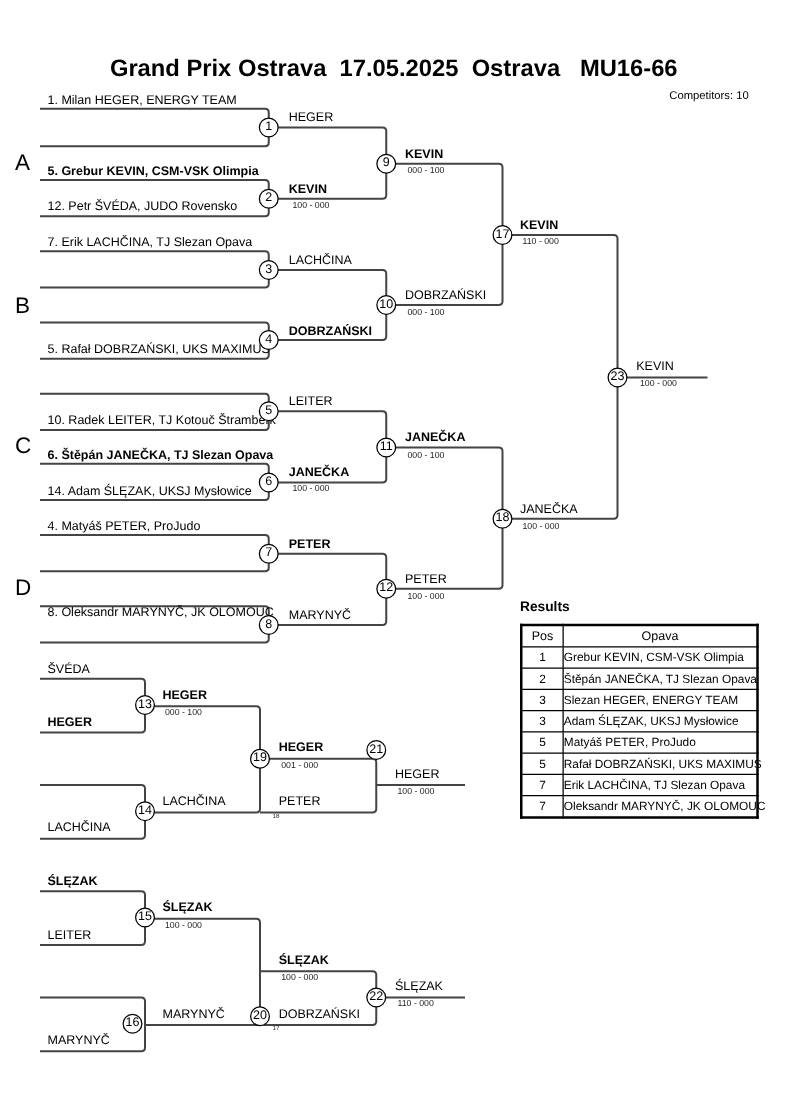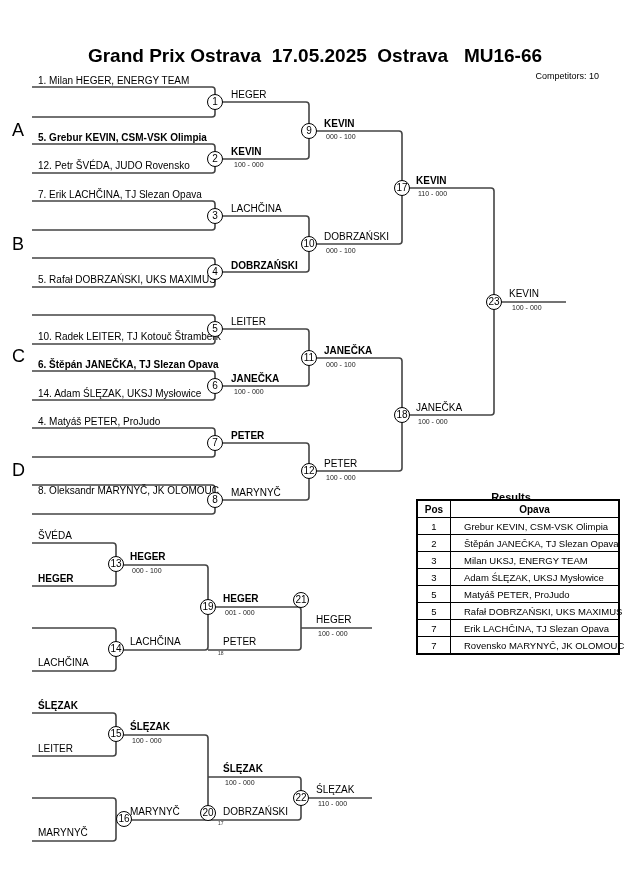--- a/index.html
+++ b/index.html
@@ -6,26 +6,26 @@
   body { width:630px; height:891px; position:relative; overflow:hidden; font-family:"Liberation Sans", sans-serif; color:#000; }
   #canvas { position:absolute; left:0; top:0; width:630px; height:891px; }
   .title { position:absolute; left:0; top:45px; width:630px; text-align:center; font-size:19px; font-weight:bold; white-space:pre; }
   .competitors { position:absolute; right:31px; top:71px; font-size:9px; }
   .t { position:absolute; font-size:10px; white-space:nowrap; line-height:11px; }
   .b { font-weight:bold; }
   .score { position:absolute; font-size:7px; white-space:nowrap; color:#222; line-height:8px; }
   .tiny { position:absolute; font-size:5px; color:#333; line-height:6px; }
   .pool { position:absolute; font-size:18px; line-height:18px; }
   .circle { position:absolute; width:16px; height:16px; margin-left:-8px; margin-top:-8px; border:1px solid #000; border-radius:50%; background:#fff; box-sizing:border-box; font-size:10px; line-height:14px; text-align:center; }
-  .results-title { position:absolute; left:416px; top:480px; width:190px; text-align:center; font-size:11px; font-weight:bold;margin-top:11px; }
+  .results-title { position:absolute; left:416px; top:480px; width:190px; text-align:left; font-size:11px; font-weight:bold; }
   table.results { position:absolute; left:416px; top:499px; border-collapse:collapse; font-size:9.5px; }
   table.results td, table.results th { border:1px solid #000; height:16px; padding:0; }
-  table.results th { font-weight:bold; font-size:10px; }
+  table.results th { font-weight:normal; font-size:10px; }
   table.results td.pos { width:32px; text-align:center; }
-  table.results td.name { width:154px; padding-left:13px; white-space:nowrap; overflow:visible; max-width:154px; }
+  table.results td.name { width:154px; padding-left:0; white-space:nowrap; overflow:visible; max-width:154px; }
   table.results { border:2px solid #000; }
 </style>
 </head>
 <body>
 
 <div id="canvas">
   <svg id="lines" width="630" height="891" style="position:absolute;left:0;top:0;">
       <path d="M32,87 H212 Q215,87 215,90 V114 Q215,117 212,117 H32" fill="none" stroke="#444" stroke-width="1.6"></path>
       <path d="M32,144 H212 Q215,144 215,147 V170 Q215,173 212,173 H32" fill="none" stroke="#444" stroke-width="1.6"></path>
       <path d="M32,201 H212 Q215,201 215,204 V227 Q215,230 212,230 H32" fill="none" stroke="#444" stroke-width="1.6"></path>
@@ -141,21 +141,21 @@
   <div class="circle" style="left:309px;top:471px;">12</div>
   <div class="circle" style="left:402px;top:188px;">17</div>
   <div class="circle" style="left:402px;top:415px;">18</div>
   <div class="circle" style="left:494px;top:302px;">23</div>
 
   <div class="circle" style="left:116px;top:564px;">13</div>
   <div class="circle" style="left:116px;top:649px;">14</div>
   <div class="circle" style="left:208px;top:607px;">19</div>
   <div class="circle" style="left:301px;top:600px;">21</div>
   <div class="circle" style="left:116px;top:734px;">15</div>
-  <div class="circle" style="left:124px;top:819px;">16</div>
+  <div class="circle" style="left:106px;top:819px;">16</div>
   <div class="circle" style="left:208px;top:813px;">20</div>
   <div class="circle" style="left:301px;top:798px;">22</div>
 
   <div class="results-title">Results</div>
   <table class="results">
     <thead>
       <tr>
         <th>Pos</th>
         <th>Opava</th>
       </tr>
@@ -164,37 +164,37 @@
         <tr>
           <td class="pos">1</td>
           <td class="name">Grebur KEVIN, CSM-VSK Olimpia</td>
         </tr>
         <tr>
           <td class="pos">2</td>
           <td class="name">Štěpán JANEČKA, TJ Slezan Opava</td>
         </tr>
         <tr>
           <td class="pos">3</td>
-          <td class="name">Milan UKSJ, ENERGY TEAM</td>
+          <td class="name">Slezan HEGER, ENERGY TEAM</td>
         </tr>
         <tr>
           <td class="pos">3</td>
           <td class="name">Adam ŚLĘZAK, UKSJ Mysłowice</td>
         </tr>
         <tr>
           <td class="pos">5</td>
           <td class="name">Matyáš PETER, ProJudo</td>
         </tr>
         <tr>
           <td class="pos">5</td>
           <td class="name">Rafał DOBRZAŃSKI, UKS MAXIMUS</td>
         </tr>
         <tr>
           <td class="pos">7</td>
           <td class="name">Erik LACHČINA, TJ Slezan Opava</td>
         </tr>
         <tr>
           <td class="pos">7</td>
-          <td class="name">Rovensko MARYNYČ, JK OLOMOUC</td>
+          <td class="name">Oleksandr MARYNYČ, JK OLOMOUC</td>
         </tr>
       </tbody>
   </table>
 </div>
 
 </body></html>

